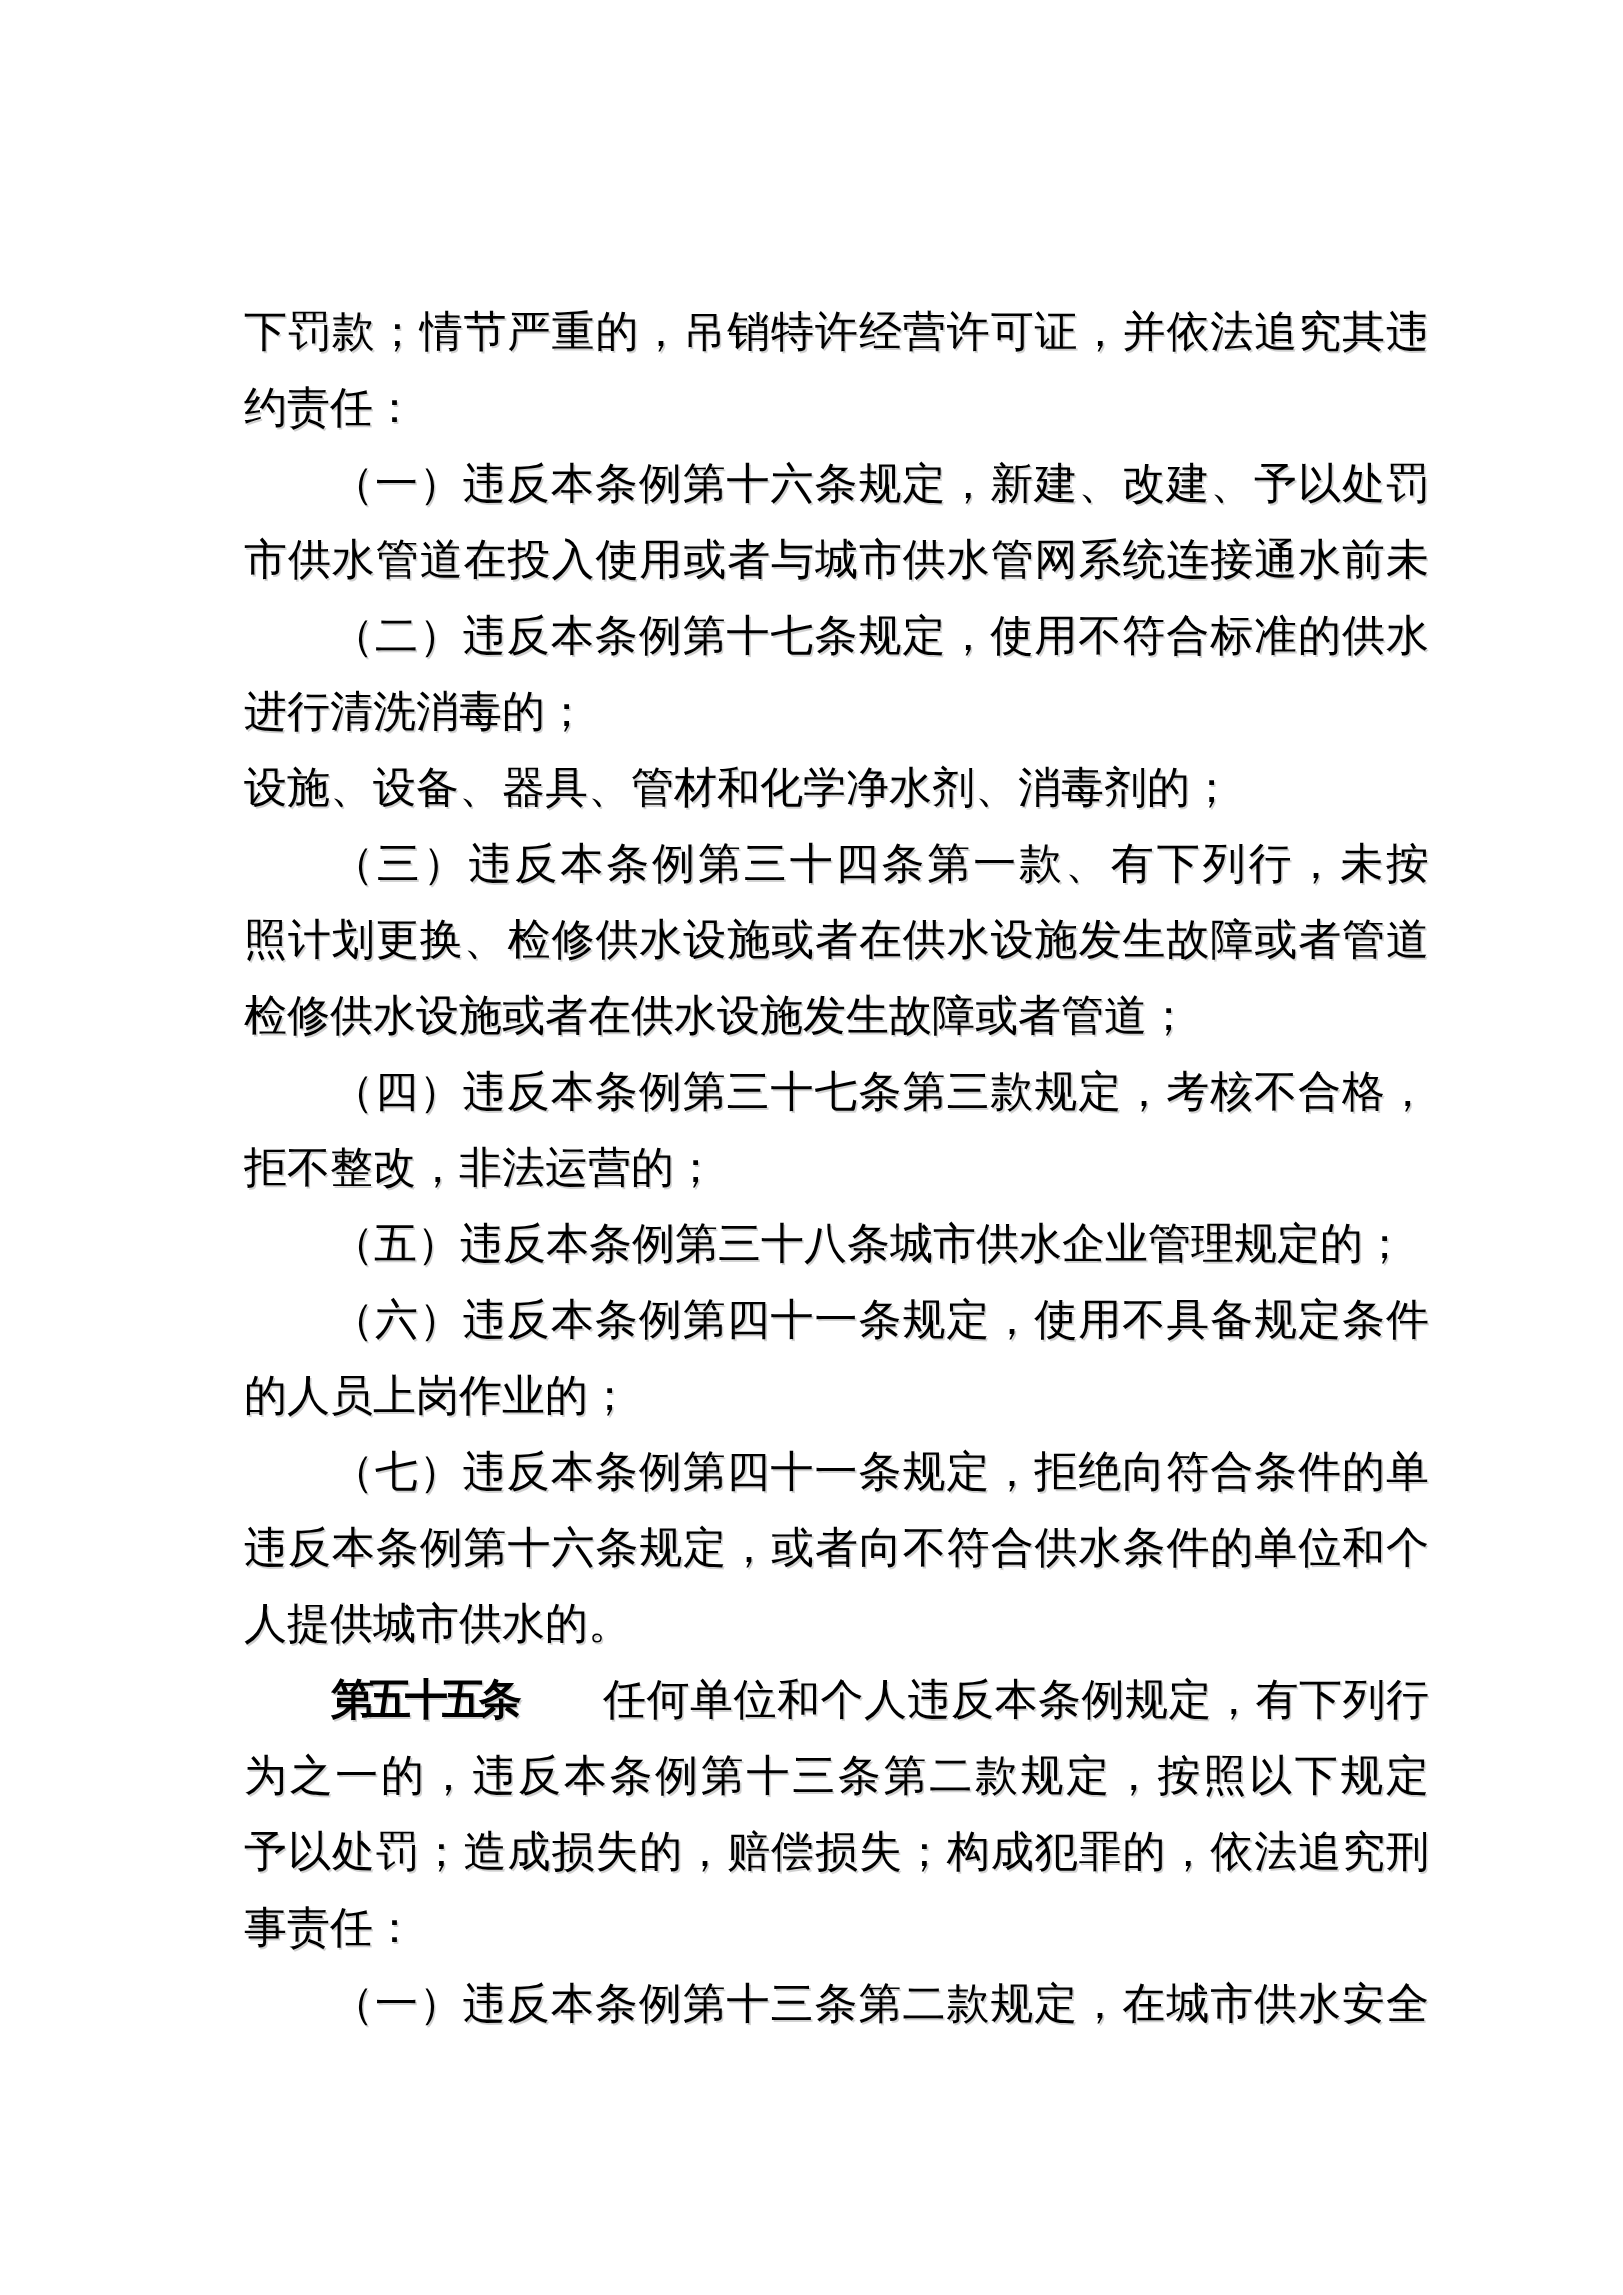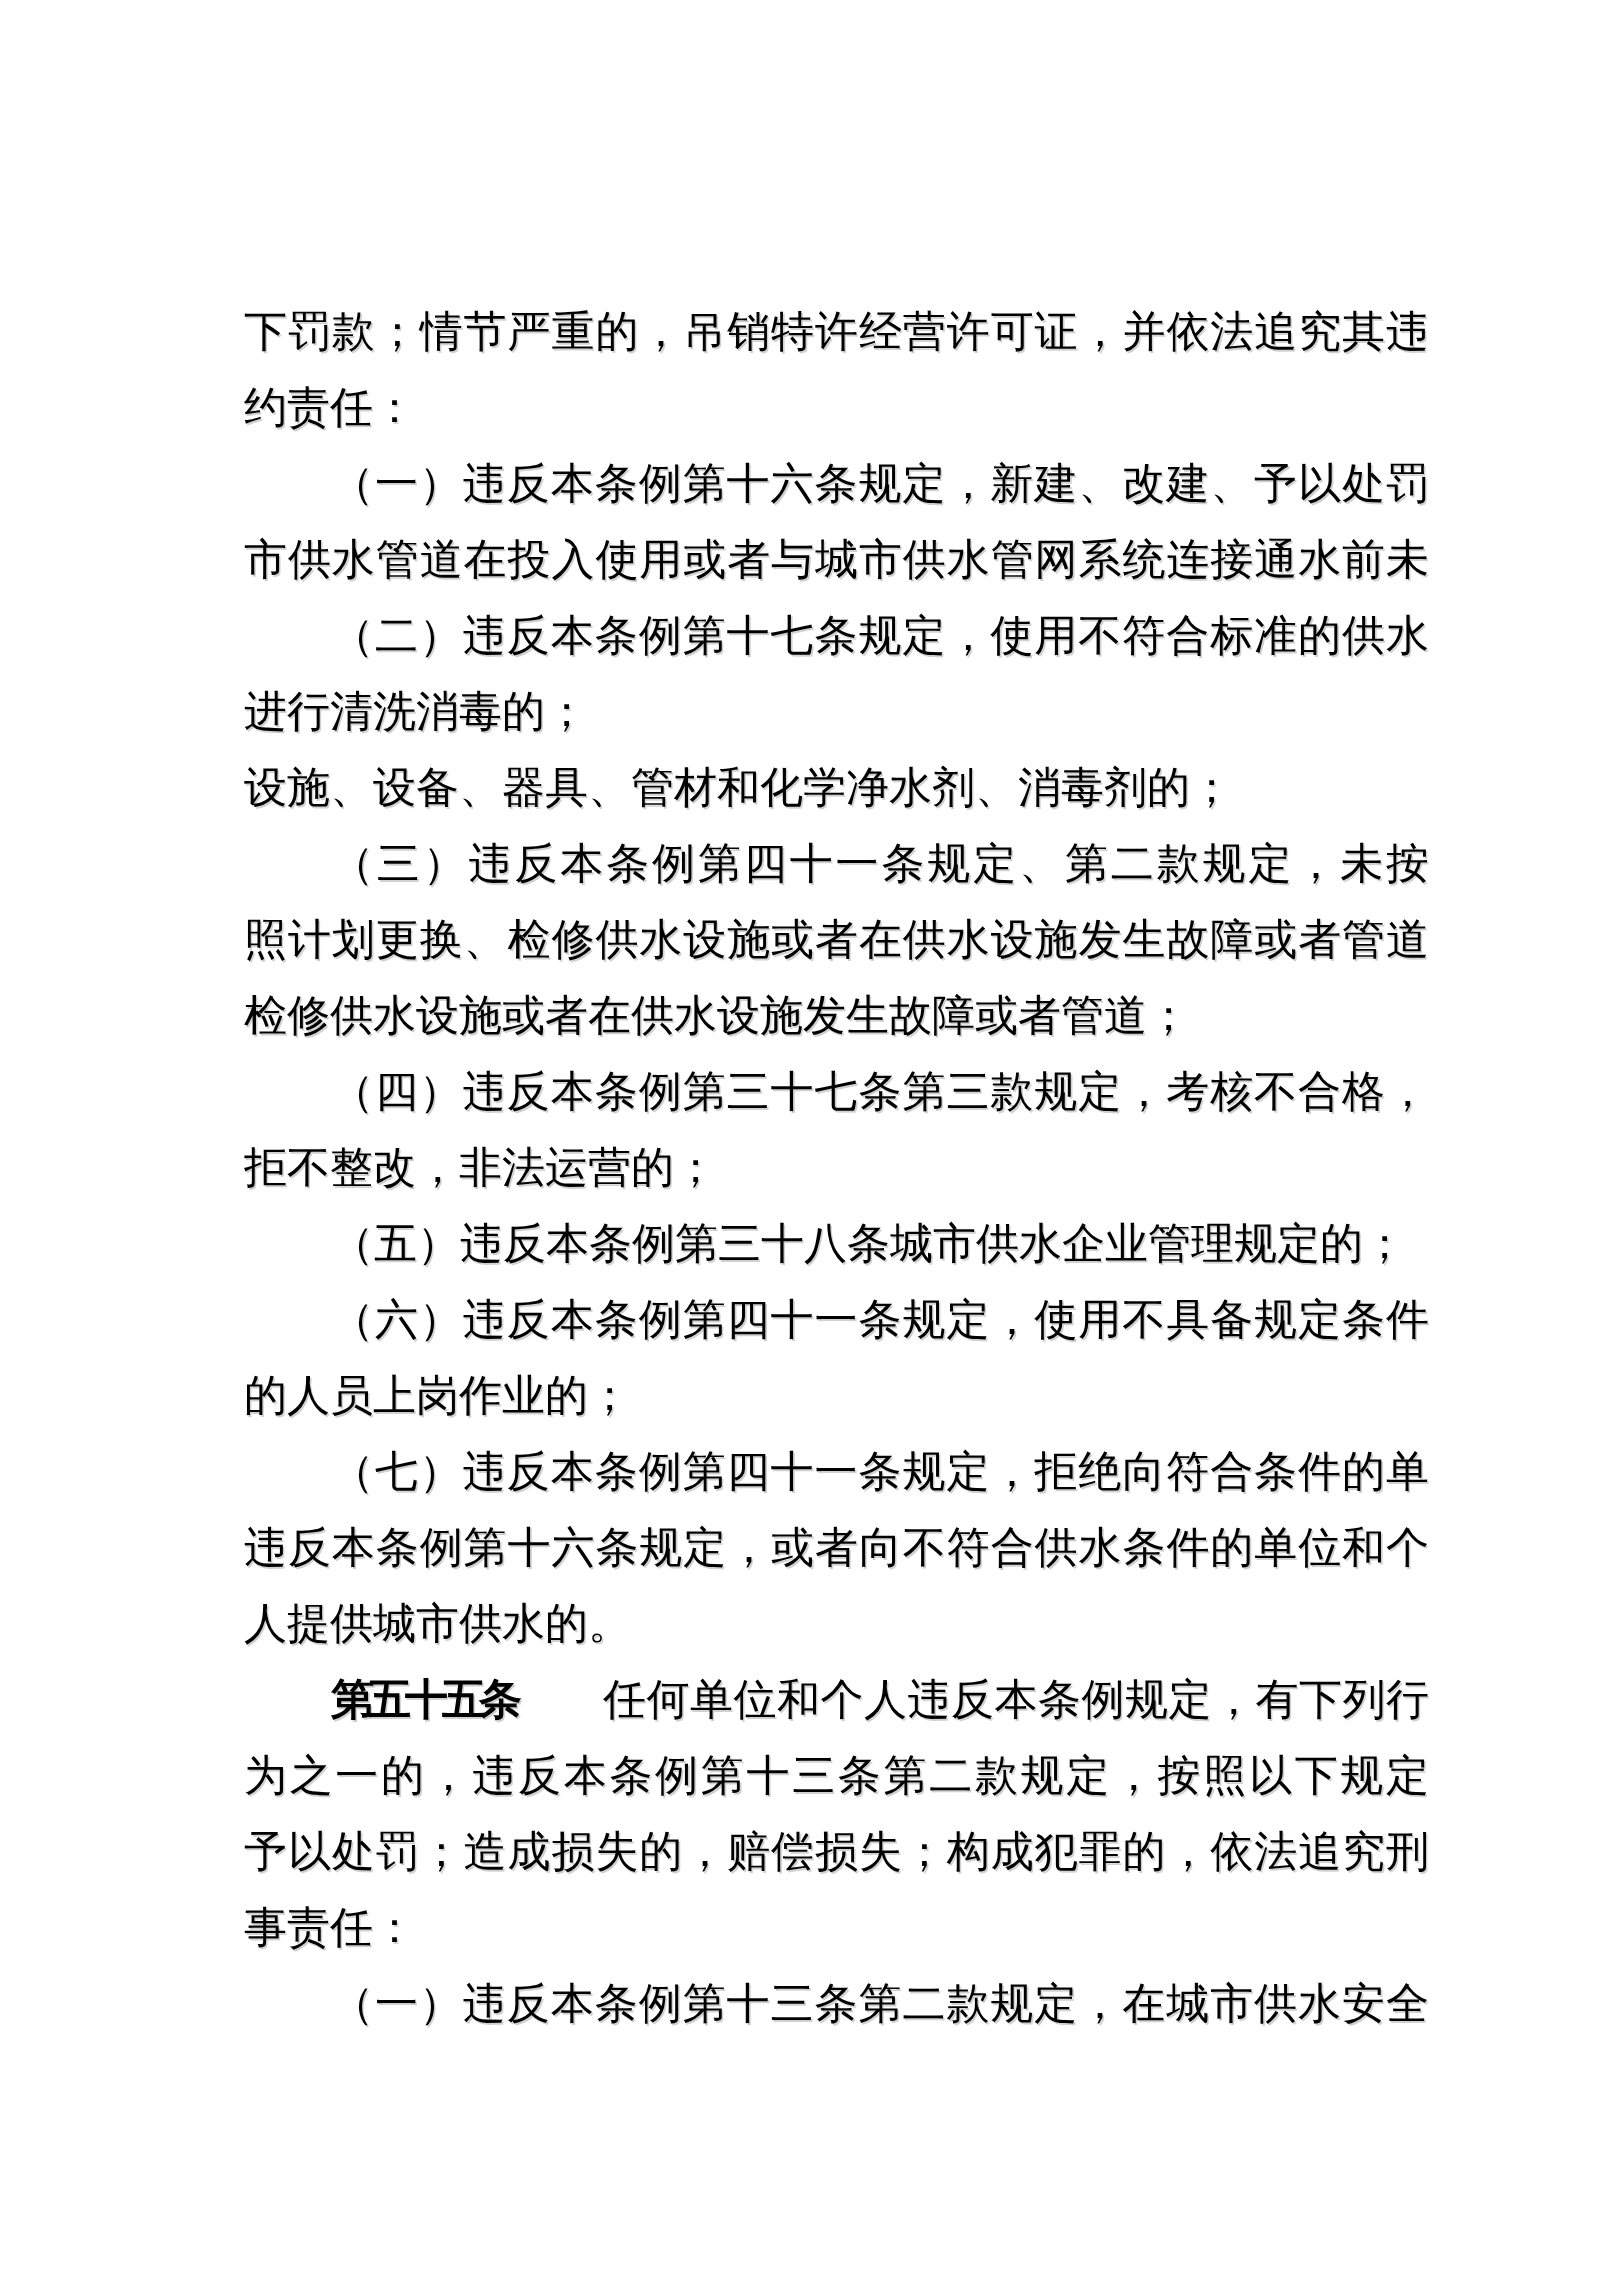--- a/index.html
+++ b/index.html
@@ -51,21 +51,21 @@
 
 <div class="page">
   <div class="textblock">
     <div class="line just">下罚款；情节严重的，吊销特许经营许可证，并依法追究其违</div>
     <div class="line">约责任：</div>
     <div class="line just indent">（一）违反本条例第十六条规定，新建、改建、予以处罚</div>
     <div class="line just">市供水管道在投入使用或者与城市供水管网系统连接通水前未</div>
     <div class="line just indent">（二）违反本条例第十七条规定，使用不符合标准的供水</div>
     <div class="line">进行清洗消毒的；</div>
     <div class="line">设施、设备、器具、管材和化学净水剂、消毒剂的；</div>
-    <div class="line just indent">（三）违反本条例第四十一条规定、第二款规定，未按</div>
+    <div class="line just indent">（三）违反本条例第三十四条第一款、有下列行，未按</div>
     <div class="line just">照计划更换、检修供水设施或者在供水设施发生故障或者管道</div>
     <div class="line">检修供水设施或者在供水设施发生故障或者管道；</div>
     <div class="line just indent">（四）违反本条例第三十七条第三款规定，考核不合格，</div>
     <div class="line">拒不整改，非法运营的；</div>
     <div class="line indent">（五）违反本条例第三十八条城市供水企业管理规定的；</div>
     <div class="line just indent">（六）违反本条例第四十一条规定，使用不具备规定条件</div>
     <div class="line">的人员上岗作业的；</div>
     <div class="line just indent">（七）违反本条例第四十一条规定，拒绝向符合条件的单</div>
     <div class="line just">违反本条例第十六条规定，或者向不符合供水条件的单位和个</div>
     <div class="line">人提供城市供水的。</div>

